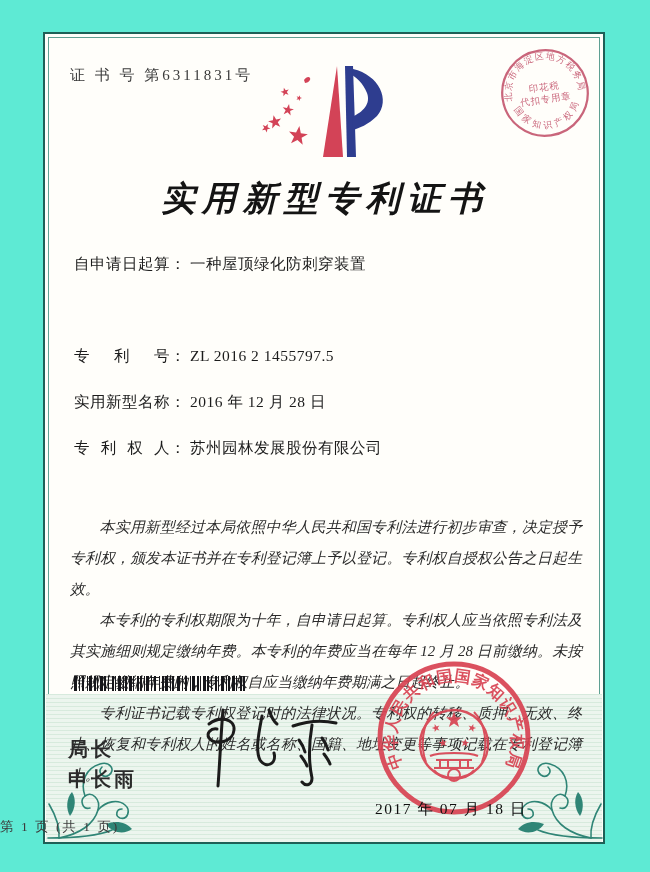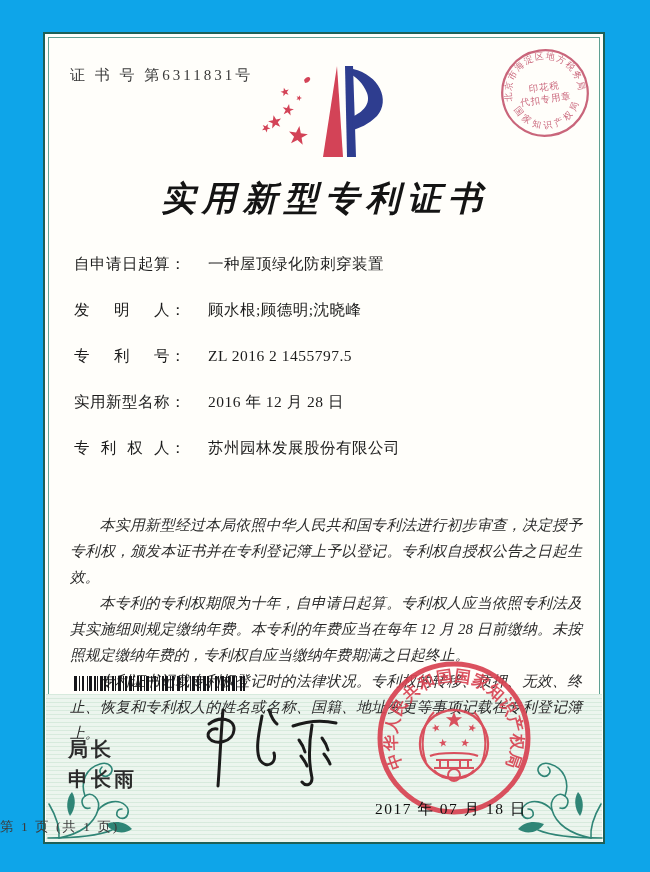--- a/index.html
+++ b/index.html
@@ -1,30 +1,30 @@
 <!DOCTYPE html>
 <html><head>
 <meta charset="utf-8">
 <style>
   html,body{margin:0;padding:0;background:#e9e7e2;}
-  .page{position:relative;width:650px;height:872px;background:#0ea5e9;overflow:hidden;
+  .page{position:relative;width:650px;height:872px;background:#5eead4;overflow:hidden;
         font-family:"Liberation Serif","DejaVu Serif",serif;color:#1c1c1c;}
   .frame{position:absolute;left:43px;top:32px;width:562px;height:812px;
          background:#fffefa;border:2px solid #1e6057;box-sizing:border-box;}
   .frame::before{content:"";position:absolute;inset:3px;border:1px solid #5fa093;pointer-events:none;}
   .certno{position:absolute;left:70px;top:66px;font-size:15px;letter-spacing:3px;color:#3a3a3a;z-index:3;}
   .logo{position:absolute;left:252px;top:56px;z-index:3;}
   .taxseal{position:absolute;left:498px;top:46px;z-index:4;transform:rotate(-8deg);opacity:.9;}
   .title{position:absolute;left:0;right:0;top:176px;text-align:center;font-size:34px;
          font-weight:600;letter-spacing:7px;color:#141414;z-index:3;font-style:italic;}
   .field{position:absolute;left:74px;font-size:15.5px;letter-spacing:.5px;white-space:nowrap;z-index:3;}
   .flabel{display:inline-block;width:96px;text-align:justify;text-align-last:justify;}
-  .fvalue{margin-left:22px;}
+  .fvalue{margin-left:4px;}
   .paras{position:absolute;left:70px;right:68px;top:512px;z-index:3;}
-  .paras p{margin:0;font-size:14.8px;line-height:26px;text-align:justify;text-indent:2em;
+  .paras p{margin:0;font-size:14.8px;line-height:31px;text-align:justify;text-indent:2em;
            color:#2a2a2a;font-style:italic;}
   .barcode{position:absolute;left:74px;top:676px;z-index:3;}
   .band{position:absolute;left:46px;top:694px;width:556px;height:148px;z-index:1;
         background:repeating-linear-gradient(180deg,rgba(140,195,160,.22) 0 1px,rgba(0,0,0,0) 1px 4px),#ecf5ee;}
   .orn{position:absolute;top:746px;z-index:2;}
   .orn.left{left:46px;}
   .orn.right{left:488px;transform:scaleX(-1);}
   .role,.rname{position:absolute;left:68px;font-family:Liberation Sans, sans-serif;
         font-weight:700;font-size:20px;letter-spacing:3px;color:#2b2b2b;z-index:3;}
   .role{top:736px;} .rname{top:766px;}
@@ -108,23 +108,20 @@
     </text>
     <text x="50" y="47" font-size="10" fill="#c4566e" text-anchor="middle" letter-spacing="1">印花税</text>
     <text x="50" y="60" font-size="10" fill="#c4566e" text-anchor="middle" letter-spacing="1">代扣专用章</text>
   </svg>
 
   <div class="title">实用新型专利证书</div>
 
   <div class="field" style="top:254px">
     <span class="flabel">自申请日起算</span><span>：</span><span class="fvalue">一种屋顶绿化防刺穿装置</span>
   </div>
-  <div class="field" style="top:300px">
-    <span class="flabel">发明人</span><span>：</span><span class="fvalue">顾水根;顾德明;沈晓峰</span>
-  </div>
   <div class="field" style="top:346px">
     <span class="flabel">专利号</span><span>：</span><span class="fvalue">ZL 2016 2 1455797.5</span>
   </div>
   <div class="field" style="top:392px">
     <span class="flabel">实用新型名称</span><span>：</span><span class="fvalue">2016 年 12 月 28 日</span>
   </div>
   <div class="field" style="top:438px">
     <span class="flabel">专利权人</span><span>：</span><span class="fvalue">苏州园林发展股份有限公司</span>
   </div>
 

